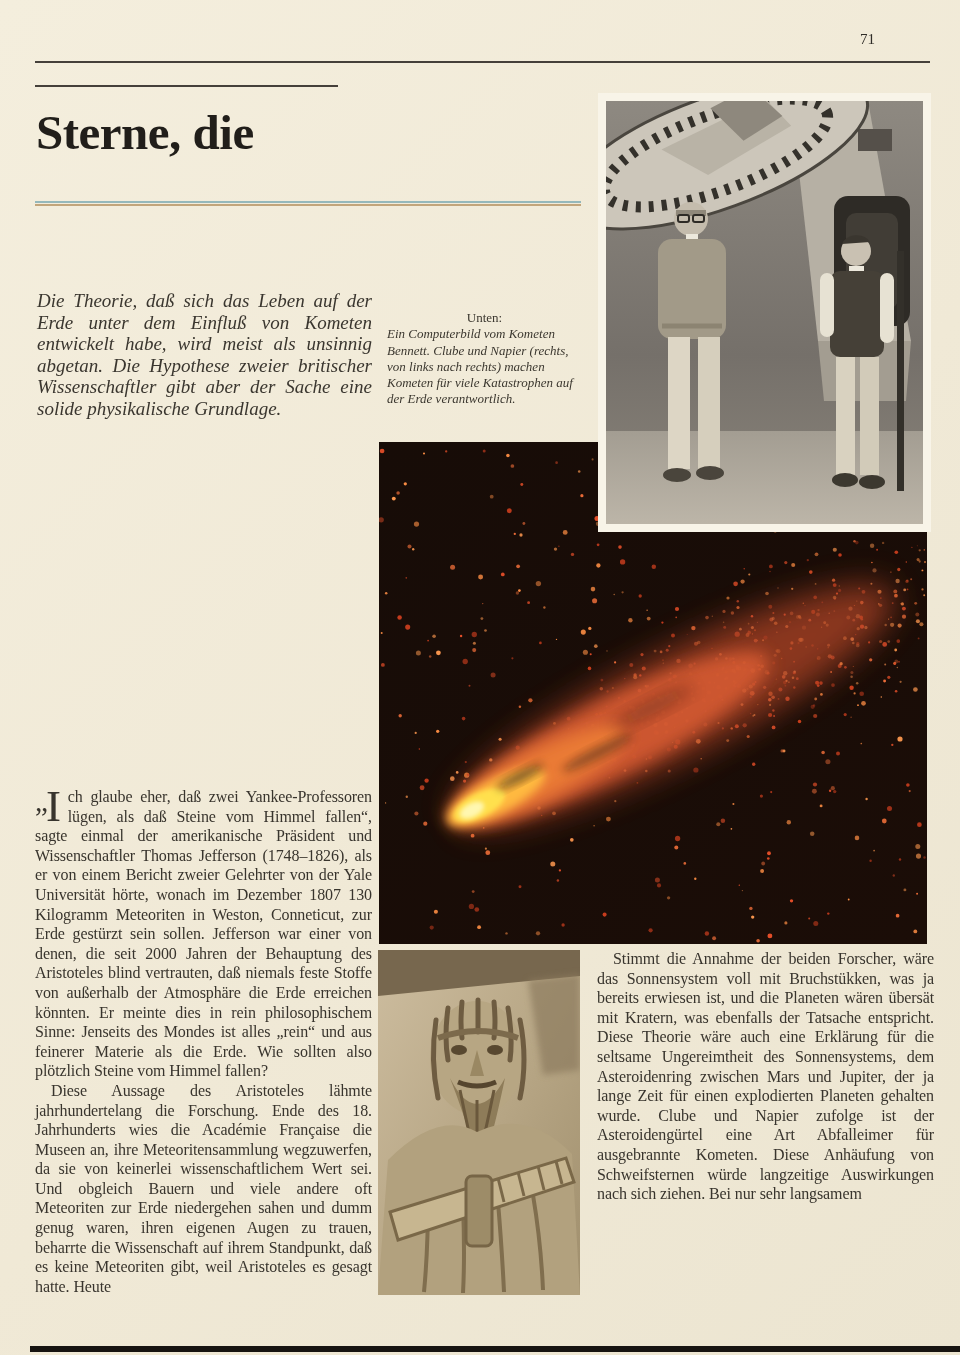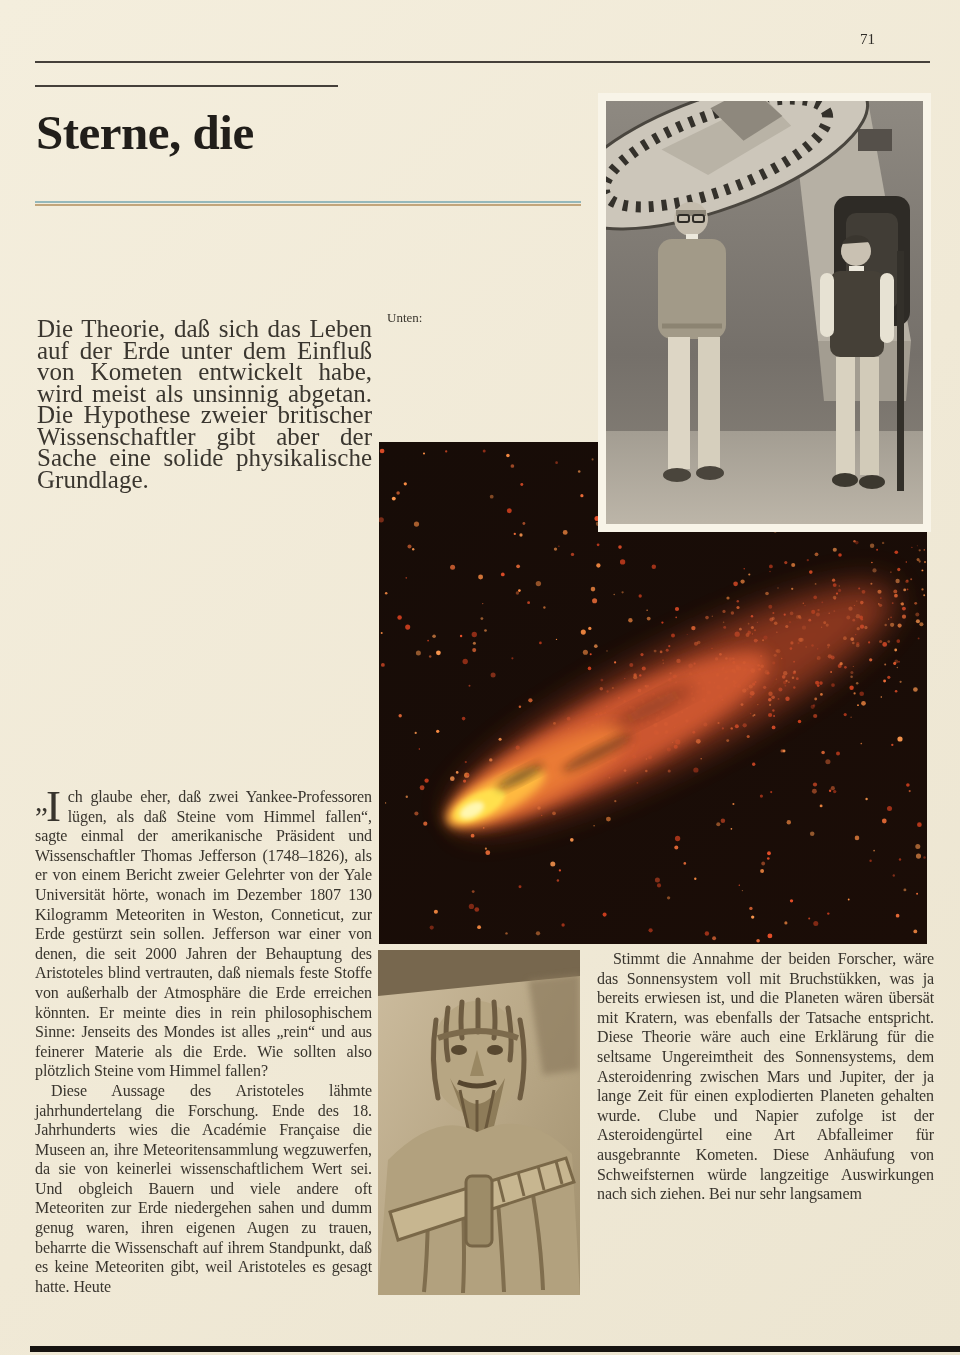--- a/index.html
+++ b/index.html
@@ -10,23 +10,23 @@
     font-family:"Liberation Serif", serif;
     overflow:hidden;
   }
   .rule-top { position:absolute; left:35px; top:61px; width:895px; height:2px; background:#45403a; }
   .rule-short { position:absolute; left:35px; top:85px; width:303px; height:2px; background:#45403a; }
   .page-number { position:absolute; left:860px; top:31px; width:70px; text-align:left; font-size:15px; color:#2f2c27; }
   .title { position:absolute; left:36px; top:90px; width:560px; font-size:49px; line-height:54px; font-weight:bold; color:#211e1a; letter-spacing:-0.5px;margin-top:16px; }
   .title-underline { position:absolute; left:35px; top:201px; width:546px; }
   .tl-blue { height:2px; background:#95b8bb; }
   .tl-tan  { height:2px; background:#c2a57b; margin-top:1px; }
-  .intro { position:absolute; left:37px; top:318px; width:335px; font-size:25px; line-height:21.5px; color:#3a362f; text-align:justify; }
+  .intro { position:absolute; left:37px; top:290px; width:335px; font-style:italic; font-size:19px; line-height:21.5px; color:#3a362f; text-align:justify; }
   .caption { position:absolute; left:387px; top:310px; width:195px; font-size:13px; line-height:16.3px; color:#3b372f; }
-  .caption .lbl { font-style:normal; display:block; }
+  .caption .lbl { font-style:normal; display:block;text-align:center; }
   .caption .txt { font-style:italic; display:block; }
   .photo-frame { position:absolute; left:598px; top:93px; width:317px; height:423px; padding:8px; background:#f8f4e8; z-index:2; }
   .photo-frame svg { display:block; }
   .comet-box { position:absolute; left:379px; top:442px; width:548px; height:502px; background:#150b07; z-index:1; }
   .statue-box { position:absolute; left:378px; top:950px; width:202px; height:345px; z-index:1; }
   .col { position:absolute; width:337px; font-size:16px; line-height:19.6px; color:#38342d; text-align:justify; letter-spacing:-0.1px; }
   .col p { margin:0; }
   .col .indent { text-indent:16px; }
   .col-left  { left:35px;  top:787px; }
   .col-right { left:597px; top:949px; }
@@ -49,20 +49,21 @@
   </div>
   <div class="title-underline">
     <div class="tl-blue"></div>
     <div class="tl-tan"></div>
   </div>
 
   <div class="intro">Die Theorie, daß sich das Leben auf der Erde unter dem Einfluß von Kometen entwickelt habe, wird meist als unsinnig abgetan. Die Hypothese zweier britischer Wissenschaftler gibt aber der Sache eine solide physikalische Grundlage.</div>
 
   <div class="caption">
     <span class="lbl">Unten:</span>
+    <span class="txt">Ein Computerbild vom Kometen Bennett. Clube und Napier (rechts, von links nach rechts) machen Kometen für viele Katastrophen auf der Erde verantwortlich.</span>
   </div>
 
   <div class="comet-box">
     <svg width="548" height="502" viewBox="0 0 548 502">
       <defs>
         <filter id="b2" x="-50%" y="-50%" width="200%" height="200%">
             <feGaussianBlur stdDeviation="2"></feGaussianBlur>
           </filter>
         <filter id="b4" x="-50%" y="-50%" width="200%" height="200%">
             <feGaussianBlur stdDeviation="4"></feGaussianBlur>

